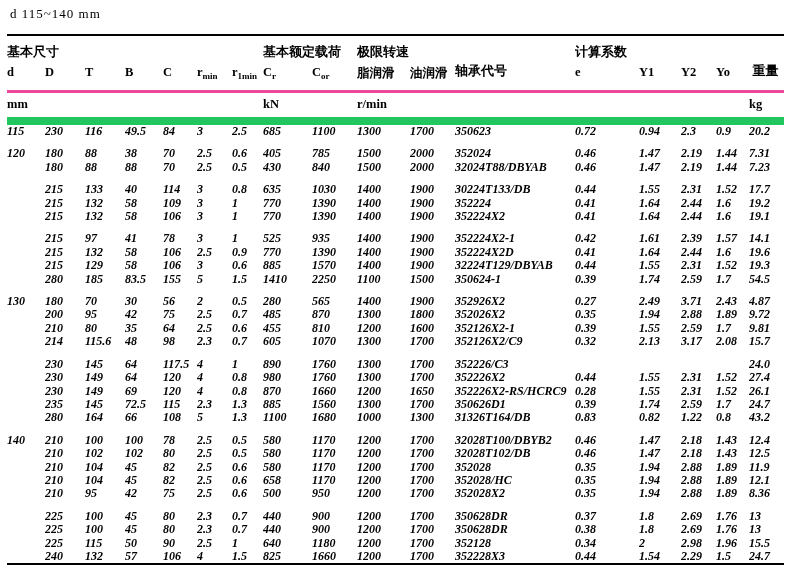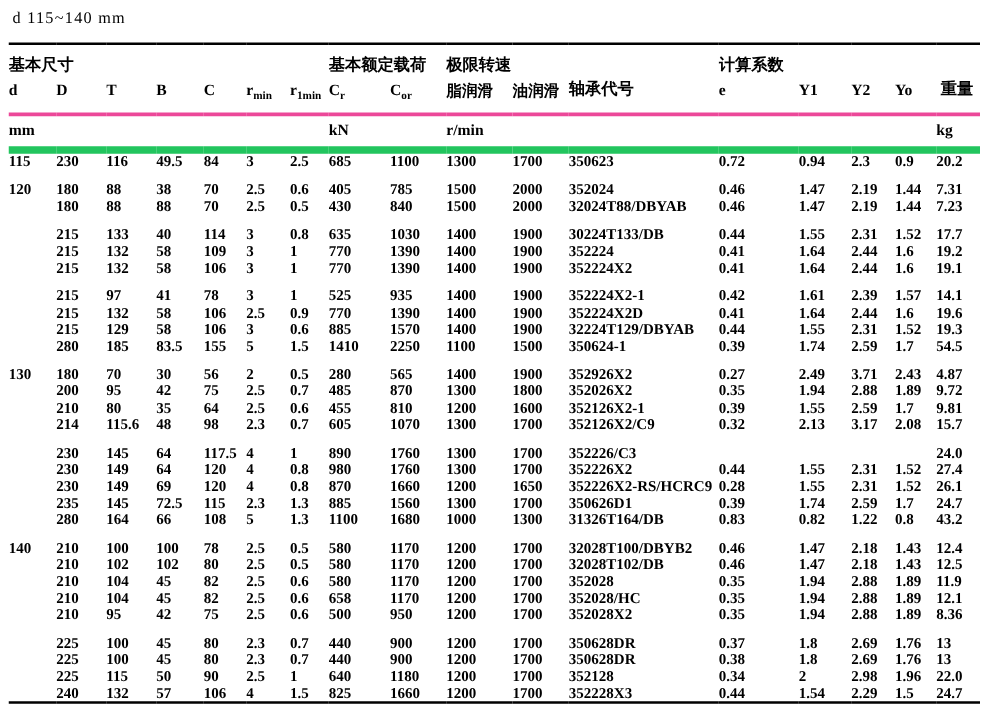--- a/index.html
+++ b/index.html
@@ -29,21 +29,21 @@
   tr.group-row th{font-size:13px;padding-top:7px;height:20px;vertical-align:top;}
   tr.group-row th.v-center{vertical-align:middle;padding-top:16px;}
   tr.group-row th.align-right{text-align:center;padding-right:2px;}
   tr.sub-row th{padding:2px 0 8px 0;font-size:12.5px;}
   tr.units-row td{
     border-top:3px solid #ec4899;
     padding:4px 0 5px 0;font-size:12.5px;
   }
   tbody.data td{height:13.4px;line-height:13.4px;}
   tbody.data tr.spacer td{height:9px;line-height:9px;}
-  tbody.data{border-top:6px solid #22c55e;}
+  tbody.data{border-top:8px solid #22c55e;font-style:italic;}
   sub{font-size:9px;vertical-align:-3px;margin-top:12px;}
 </style>
 </head>
 <body>
 
 <div class="page-title">d 115~140 mm</div>
 
 <table class="spec">
   <colgroup>
     <col class="c-d">
@@ -625,21 +625,21 @@
         <td>1</td>
         <td>640</td>
         <td>1180</td>
         <td>1200</td>
         <td>1700</td>
         <td>352128</td>
         <td>0.34</td>
         <td>2</td>
         <td>2.98</td>
         <td>1.96</td>
-        <td>22.0</td>
+        <td>15.5</td>
       </tr>
       <tr>
         <td></td>
         <td>240</td>
         <td>132</td>
         <td>57</td>
         <td>106</td>
         <td>4</td>
         <td>1.5</td>
         <td>825</td>

